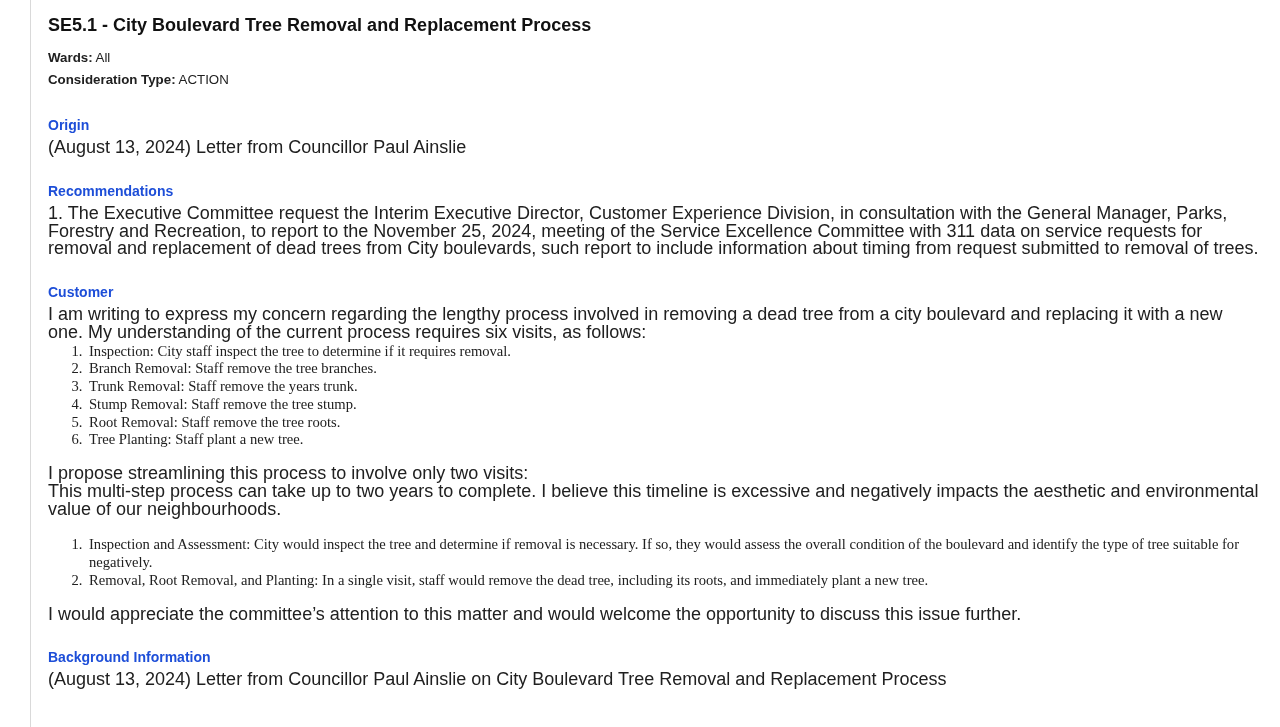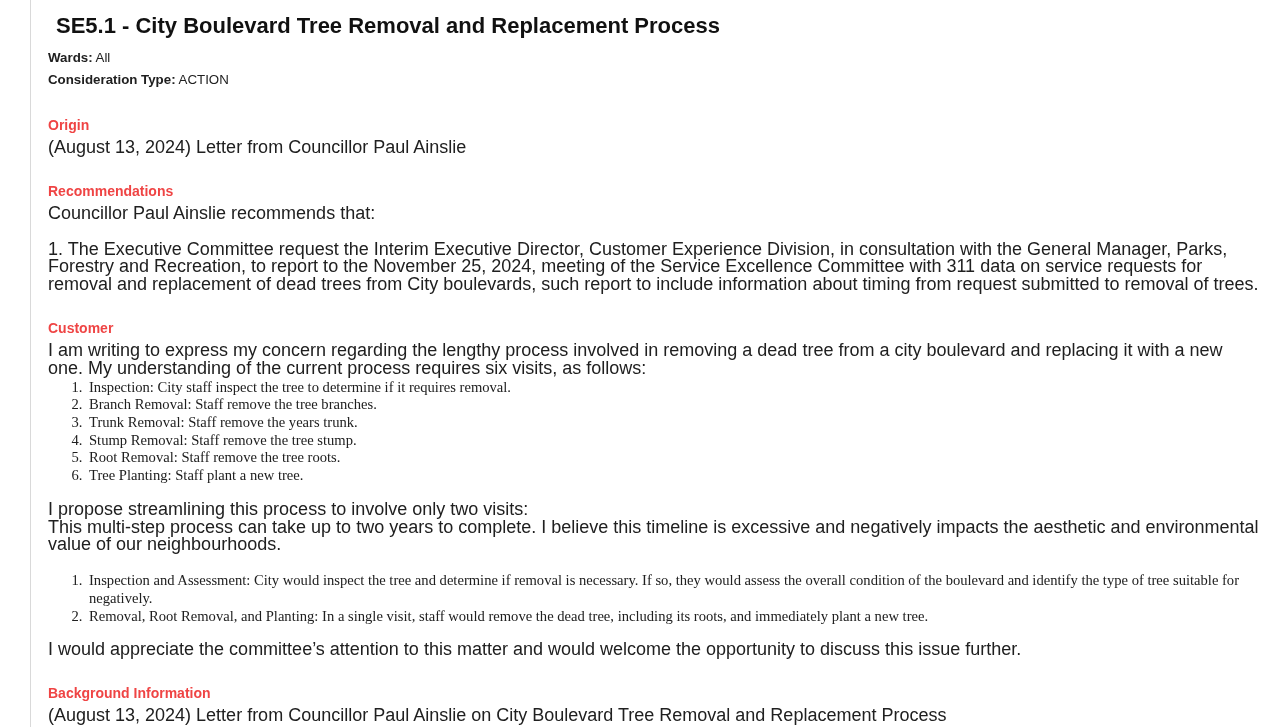--- a/index.html
+++ b/index.html
@@ -21,38 +21,38 @@
     left: 30px;
     top: 0;
     width: 1px;
     height: 100%;
     background: #d9d9d9;
   }
   .content {
     padding: 14px 18px 0 48px;
   }
   h1.page-title {
-    font-size: 22px;
+    font-size: 18px;
     font-weight: bold;
-    margin: 0 0 10px 8px;
+    margin: 0 0 10px 0;
     line-height: 23px;
     color: #111111;
   }
   .meta-line {
     font-size: 13.3px;
     line-height: 22px;
     margin: 0;
   }
   .meta-line .label { font-weight: bold; }
   .section-heading {
     font-size: 14px;
     font-weight: bold;
     margin: 25px 0 5px 0;
     line-height: 18px;
-    color: #ef4444;
+    color: #1d4ed8;
   }
   p.body-text {
     font-size: 18px;
     line-height: 17.8px;
     margin: 0 0 18px 0;
   }
   p.body-text.no-gap { margin-bottom: 0; }
   ol.serif-list {
     font-family: "Liberation Serif", serif;
     font-size: 14.6px;
@@ -80,21 +80,20 @@
   </p>
   <p class="meta-line">
     <span class="label">Consideration Type:</span>
     <span>ACTION</span>
   </p>
 
   <div class="section-heading">Origin</div>
   <p class="body-text">(August 13, 2024) Letter from Councillor Paul Ainslie</p>
 
   <div class="section-heading">Recommendations</div>
-  <p class="body-text">Councillor Paul Ainslie recommends that:</p>
   <p class="body-text">1. The Executive Committee request the Interim Executive Director, Customer Experience Division, in consultation with the General Manager, Parks, Forestry and Recreation, to report to the November 25, 2024, meeting of the Service Excellence Committee with 311 data on service requests for removal and replacement of dead trees from City boulevards, such report to include information about timing from request submitted to removal of trees.</p>
 
   <div class="section-heading">Customer</div>
   <p class="body-text no-gap">I am writing to express my concern regarding the lengthy process involved in removing a dead tree from a city boulevard and replacing it with a new one. My understanding of the current process requires six visits, as follows:</p>
   <ol class="serif-list">
       <li>Inspection: City staff inspect the tree to determine if it requires removal.</li>
       <li>Branch Removal: Staff remove the tree branches.</li>
       <li>Trunk Removal: Staff remove the years trunk.</li>
       <li>Stump Removal: Staff remove the tree stump.</li>
       <li>Root Removal: Staff remove the tree roots.</li>

